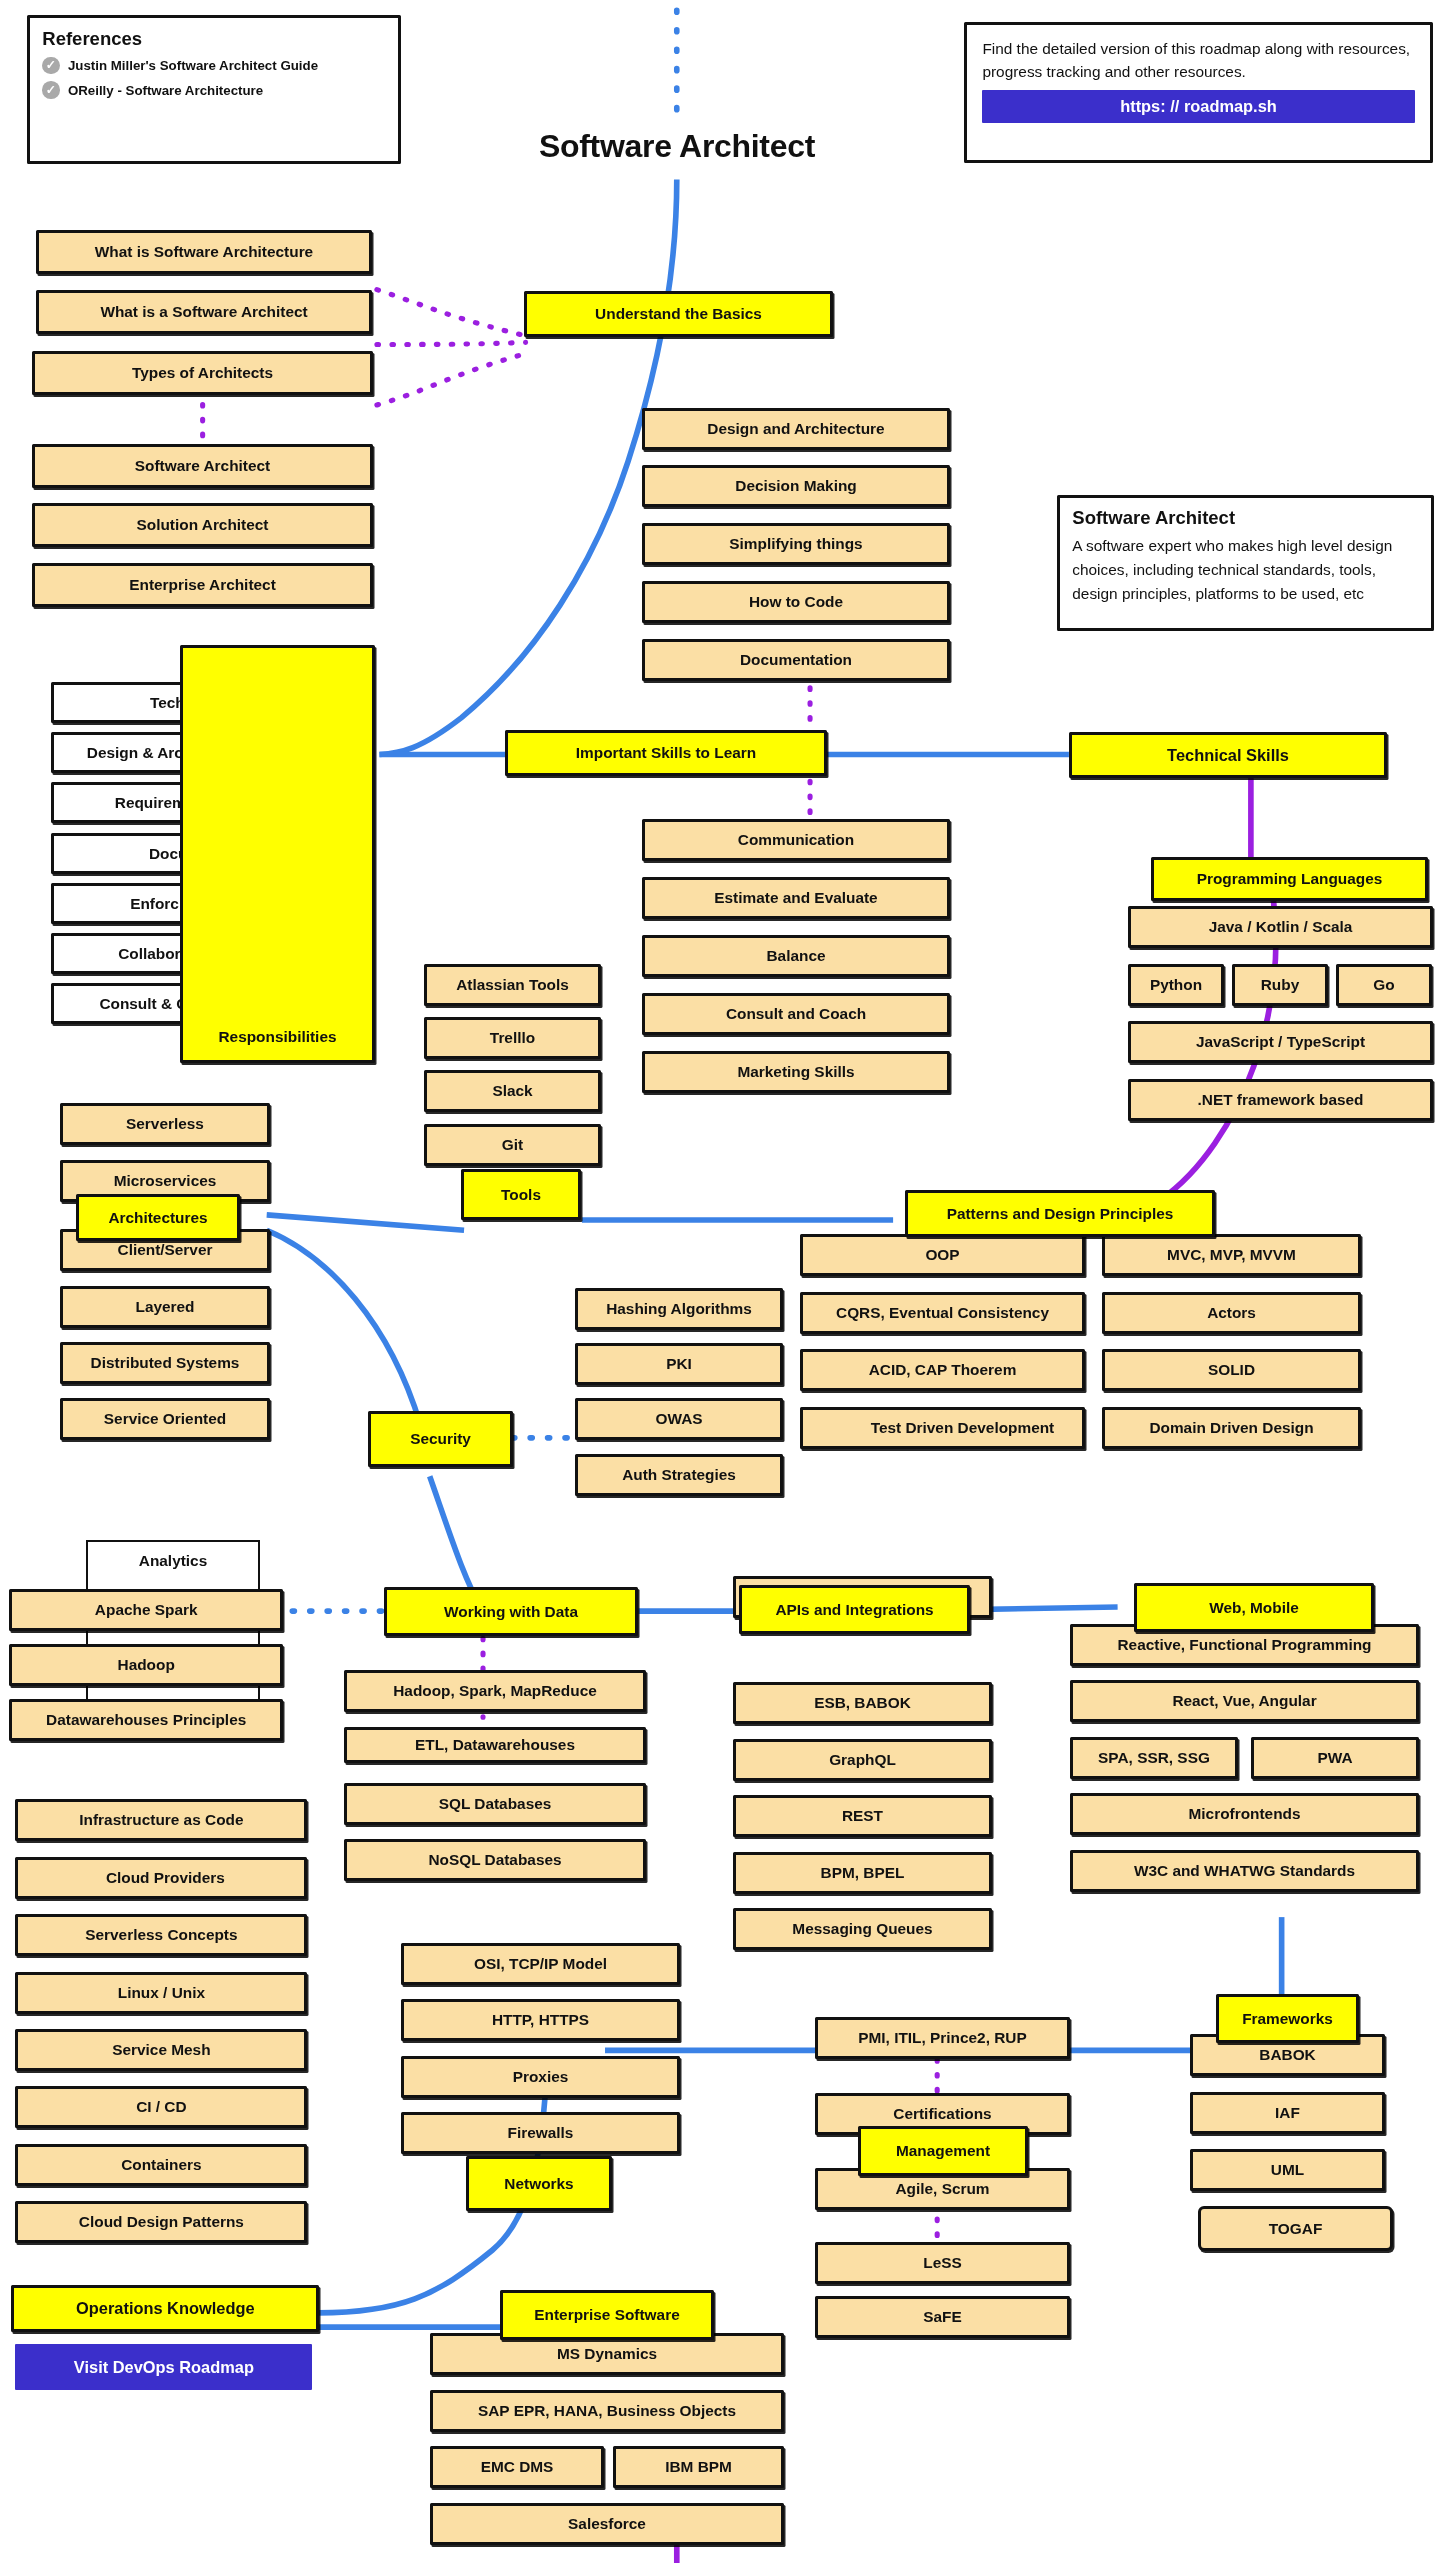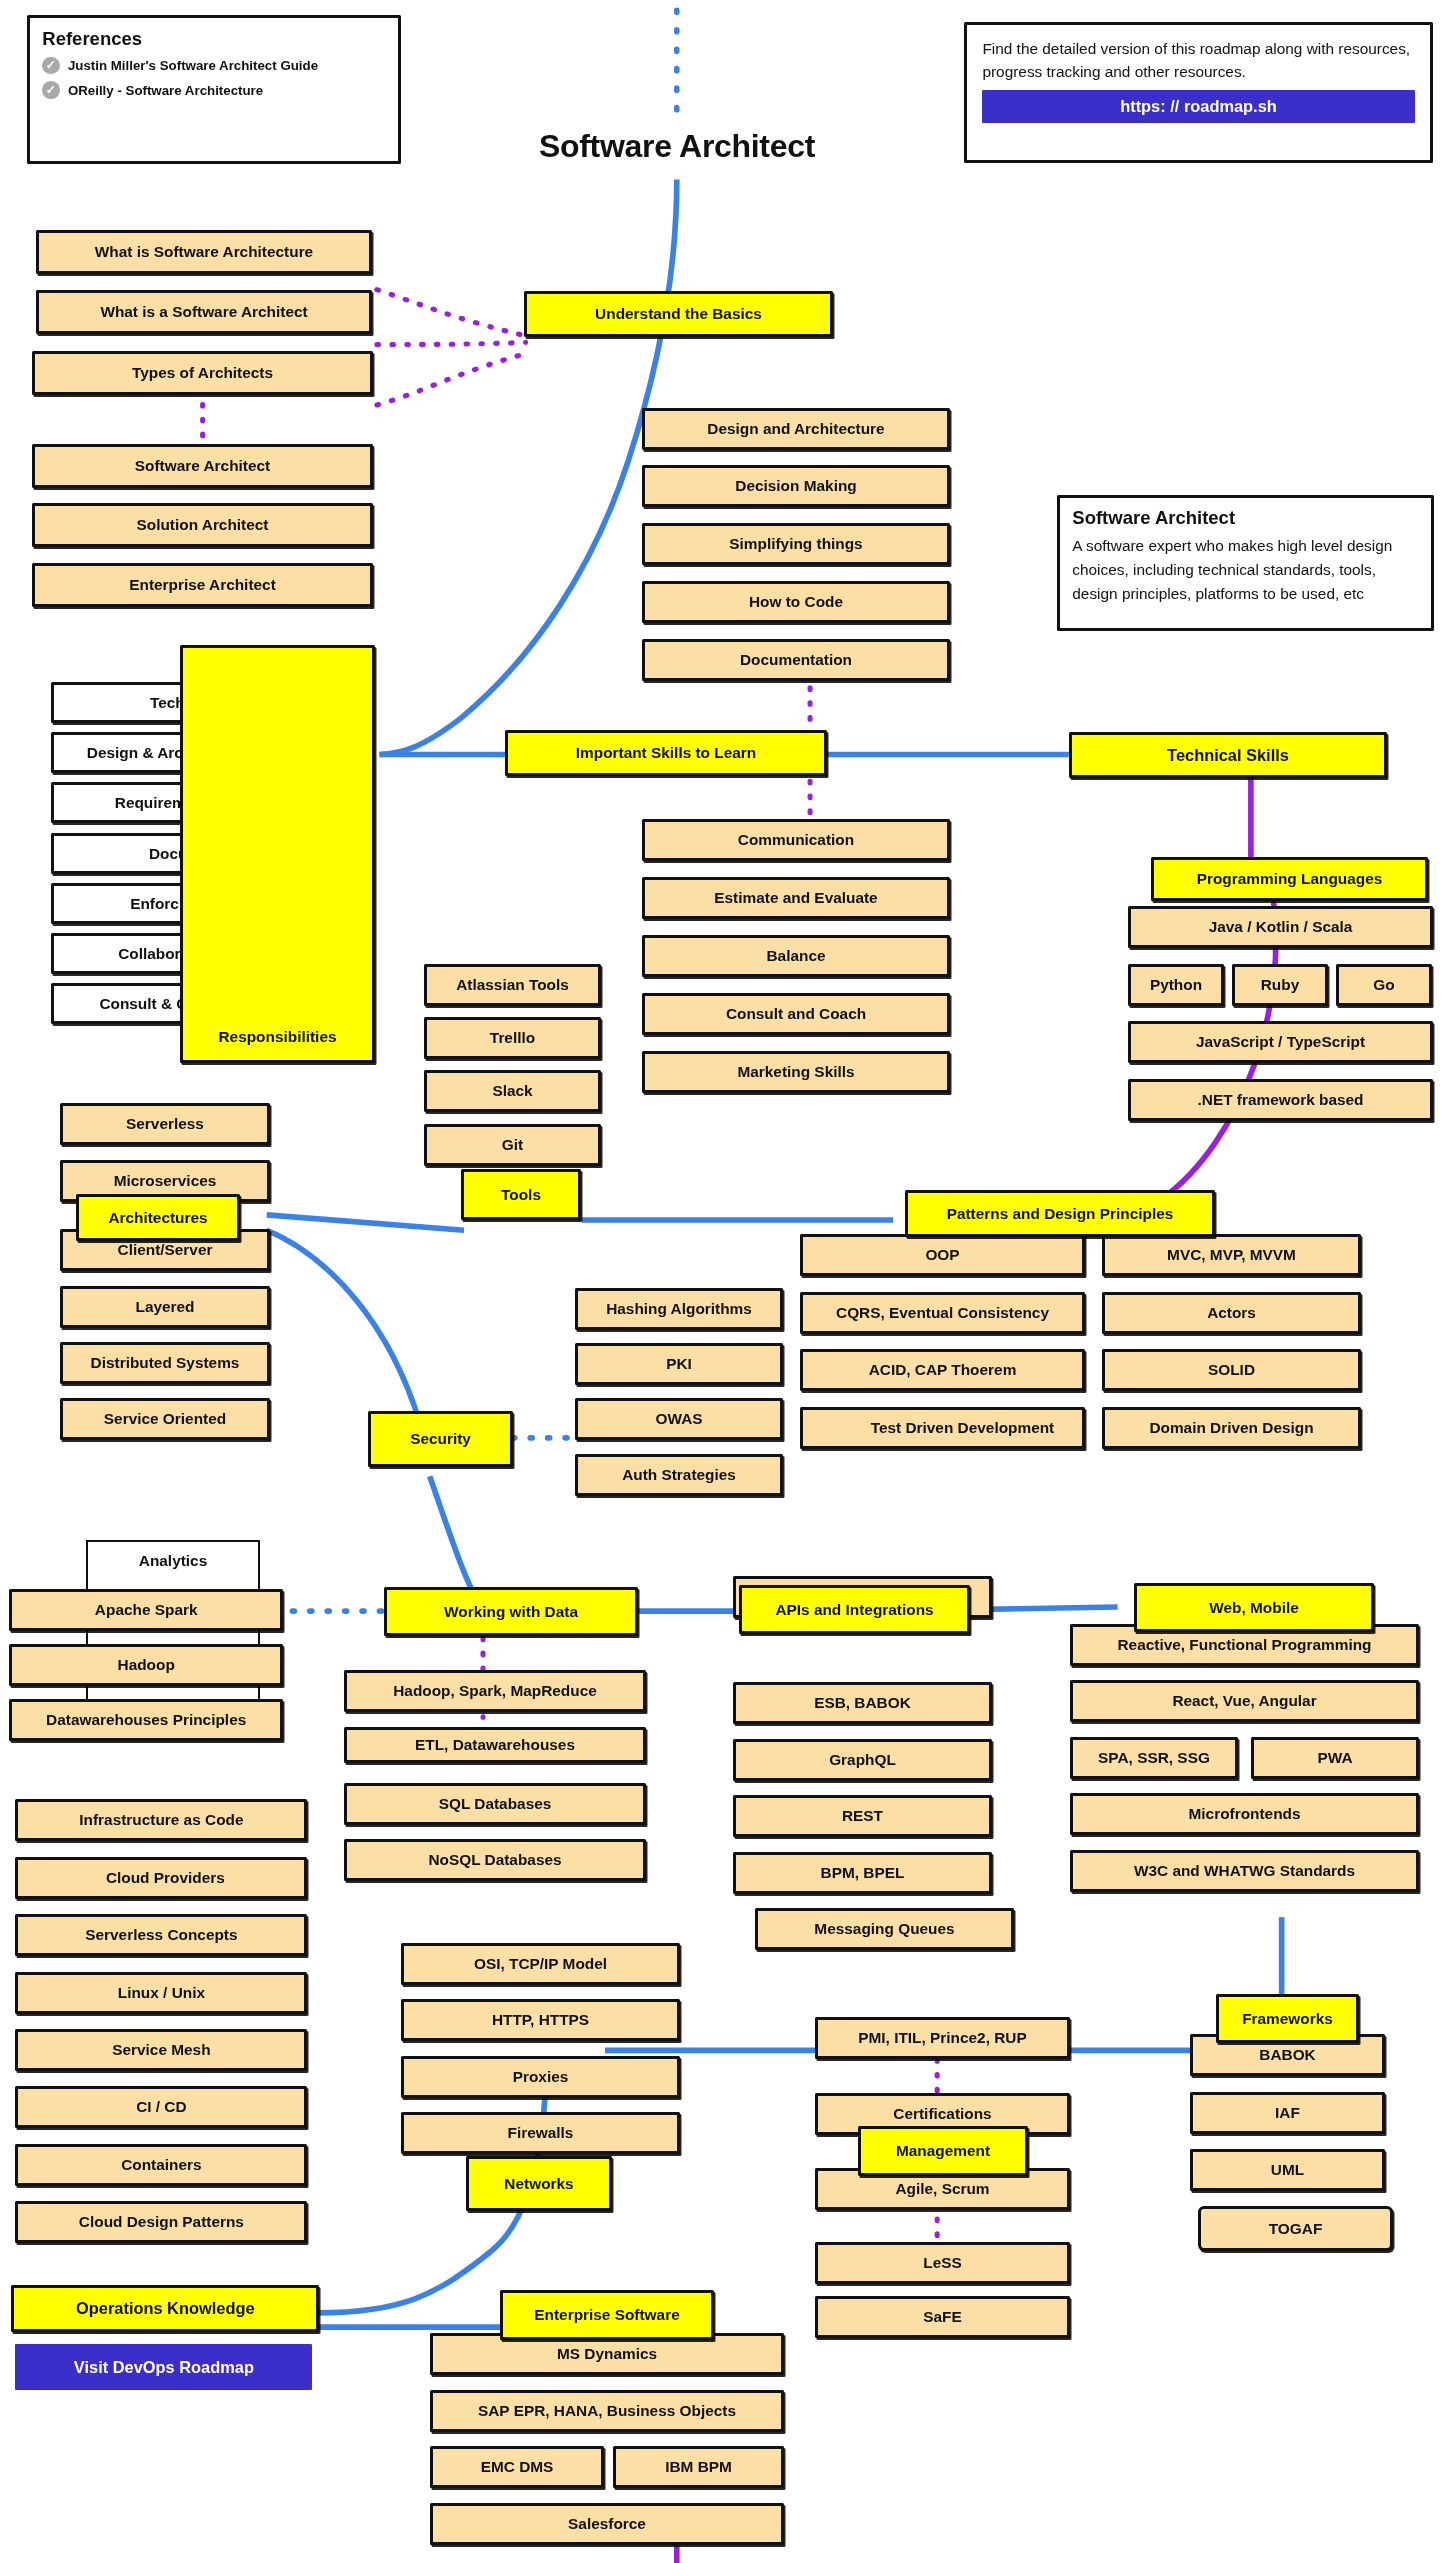--- a/index.html
+++ b/index.html
@@ -299,21 +299,21 @@
   <div class="node peach t30" style="left:344px; top:1727px; width:302px; height:36px;">ETL, Datawarehouses</div>
   <div class="node peach t30" style="left:344px; top:1783px; width:302px; height:42px;">SQL Databases</div>
   <div class="node peach t30" style="left:344px; top:1839px; width:302px; height:42px;">NoSQL Databases</div>
 
   <div class="node yellow t30" style="left:739px; top:1585px; width:231px; height:49px;">APIs and Integrations</div>
   <div class="node peach t30" style="left:733px; top:1576px; width:259px; height:42px;">GRPC</div>
   <div class="node peach t30" style="left:733px; top:1682px; width:259px; height:42px;">ESB, BABOK</div>
   <div class="node peach t30" style="left:733px; top:1739px; width:259px; height:42px;">GraphQL</div>
   <div class="node peach t30" style="left:733px; top:1795px; width:259px; height:42px;">REST</div>
   <div class="node peach t30" style="left:733px; top:1852px; width:259px; height:42px;">BPM, BPEL</div>
-  <div class="node peach t30" style="left:733px; top:1908px; width:259px; height:42px;margin-left:22px;">Messaging Queues</div>
+  <div class="node peach t30" style="left:733px; top:1908px; width:259px; height:42px;">Messaging Queues</div>
 
   <div class="node yellow t30" style="left:1134px; top:1583px; width:240px; height:49px;">Web, Mobile</div>
   <div class="node peach t30" style="left:1070px; top:1624px; width:349px; height:42px;">Reactive, Functional Programming</div>
   <div class="node peach t30" style="left:1070px; top:1680px; width:349px; height:42px;">React, Vue, Angular</div>
   <div class="node peach t30" style="left:1070px; top:1737px; width:168px; height:42px;">SPA, SSR, SSG</div>
   <div class="node peach t30" style="left:1251px; top:1737px; width:168px; height:42px;">PWA</div>
   <div class="node peach t30" style="left:1070px; top:1793px; width:349px; height:42px;">Microfrontends</div>
   <div class="node peach t30" style="left:1070px; top:1850px; width:349px; height:42px;">W3C and WHATWG Standards</div>
 
   <div class="node peach t30" style="left:15.4px; top:1799px; width:292px; height:42px;">Infrastructure as Code</div>

